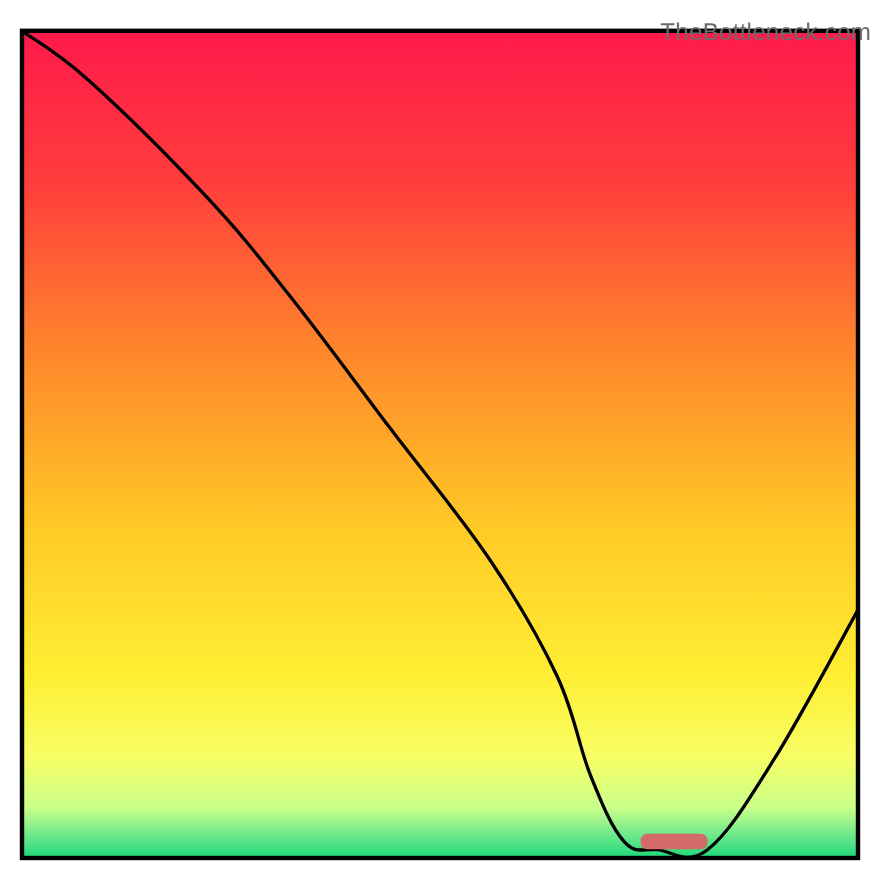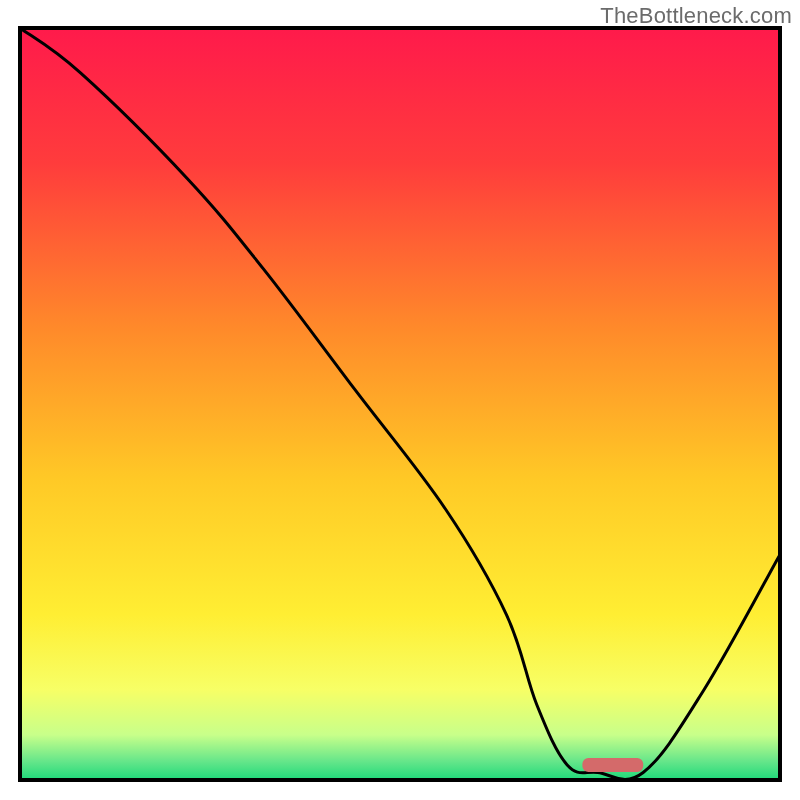--- a/index.html
+++ b/index.html
@@ -10,21 +10,21 @@
     background: #ffffff;
     font-family: Arial, Helvetica, sans-serif;
   }
   .container {
     position: relative;
     width: 800px;
     height: 800px;
   }
   .watermark {
     position: absolute;
-    top: 3px;
+    top: 16px;
     right: 8px;
     font-size: 22px;
     font-weight: 500;
     color: #6b6b6b;
     letter-spacing: 0.2px;
   }
   svg {
     display: block;
   }
 </style>

